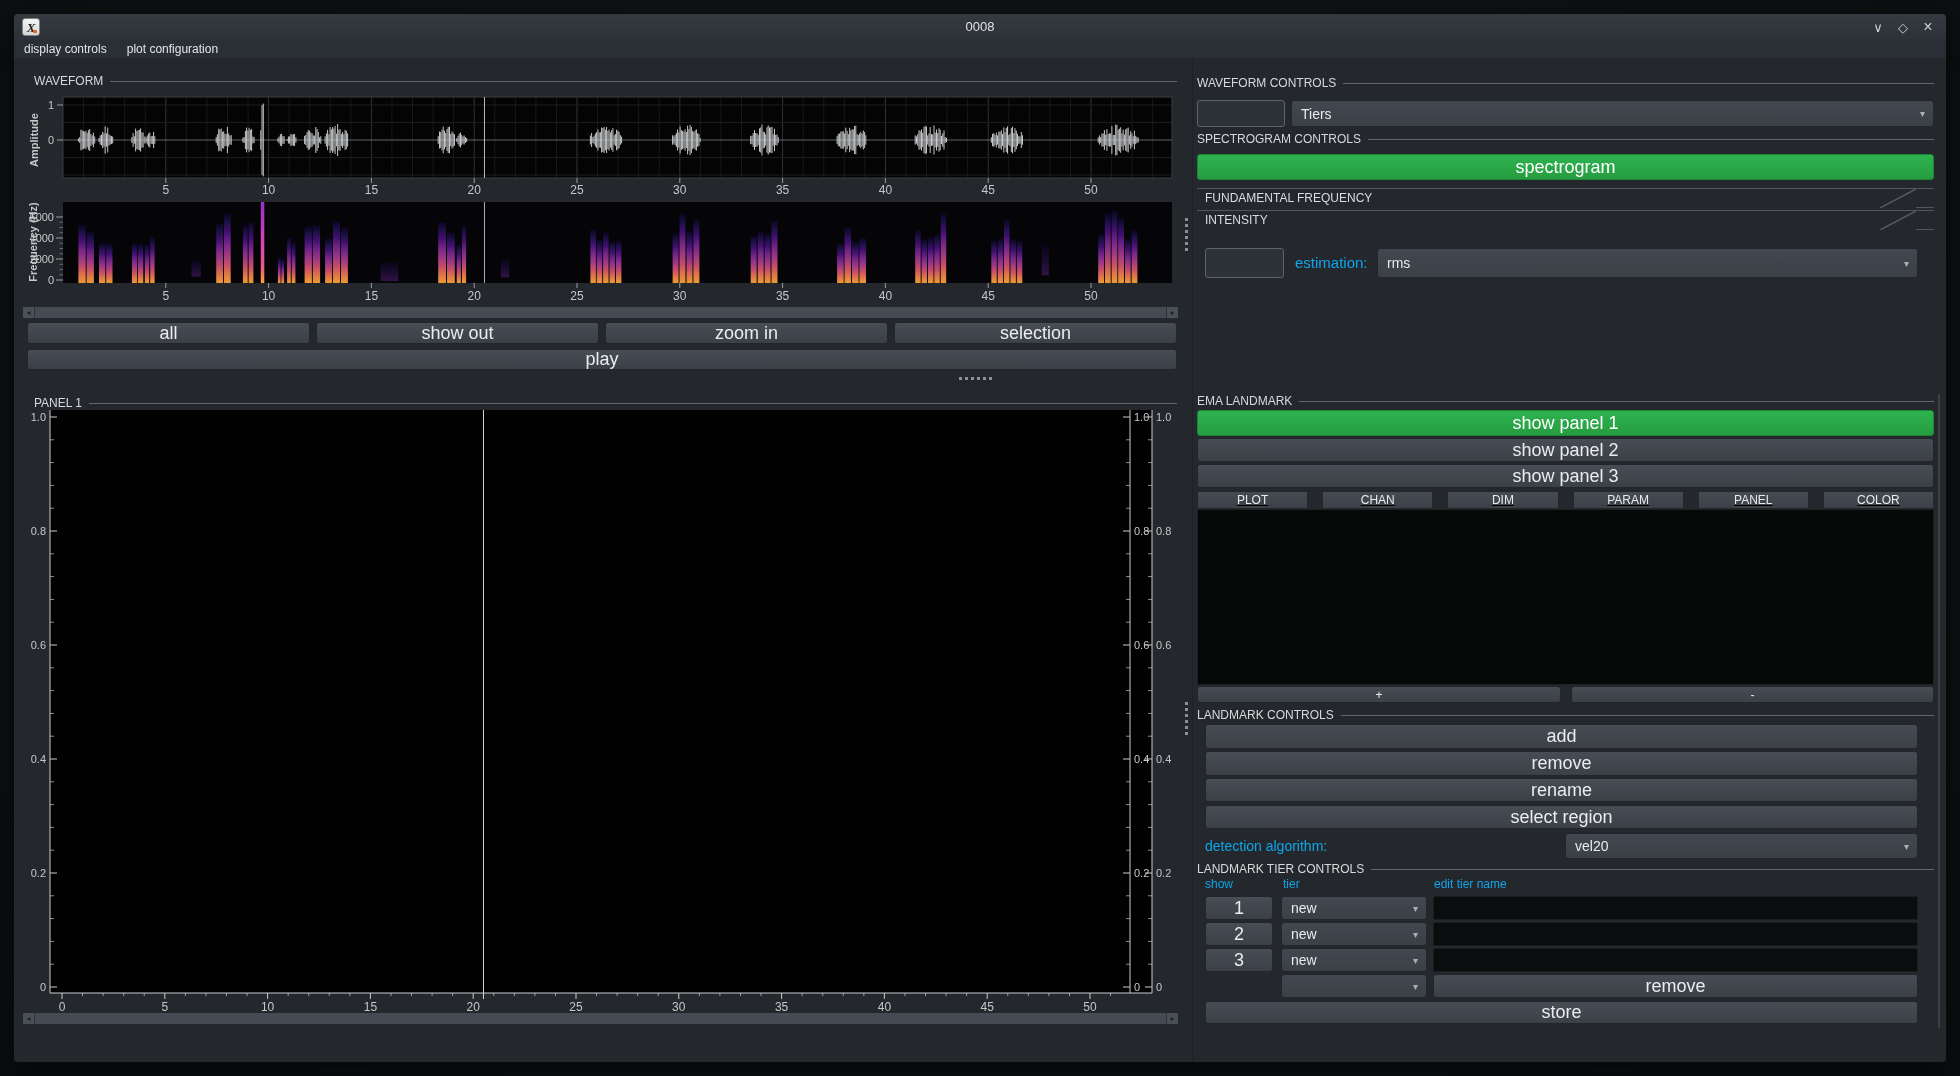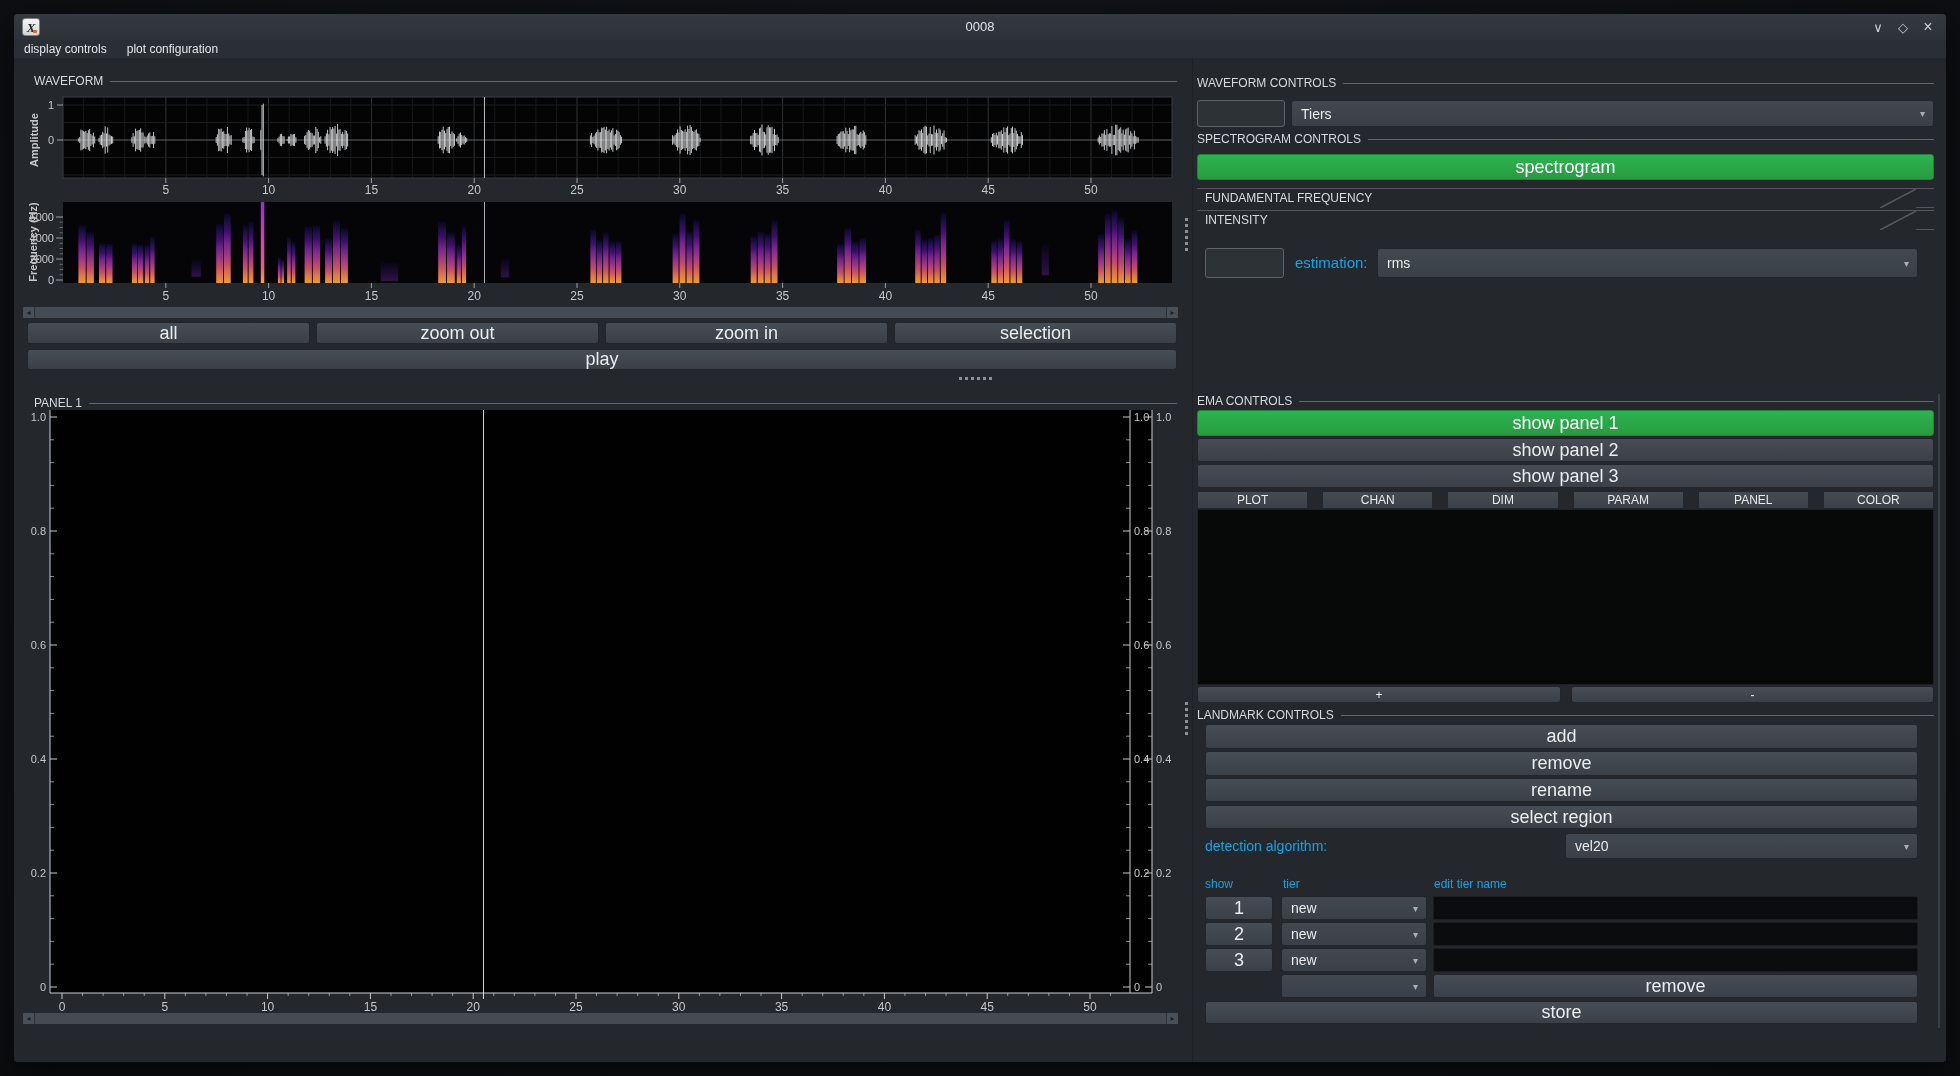--- a/index.html
+++ b/index.html
@@ -36,21 +36,21 @@
          font-size:14px;display:flex;align-items:center;box-sizing:border-box;position:absolute;padding:0 22px 0 9px;}
   .combo .arr{position:absolute;right:8px;color:#a9afb5;font-size:10px;}
   .inputbox{position:absolute;background:#2d3237;border:1px solid #5c636a;border-radius:3px;box-sizing:border-box;}
   .inputdark{position:absolute;background:#0b0c0d;border:1px solid #1a1d20;border-radius:2px;box-sizing:border-box;}
 
   .tab{position:absolute;border-top:1px solid #51575d;color:#d9dcde;font-size:12px;line-height:19px;padding-left:8px;box-sizing:border-box;}
   .tab::after{content:"";position:absolute;top:0;right:18px;width:36px;height:100%;
       background:linear-gradient(to bottom right, transparent calc(50% - 1.2px), #51575d calc(50% - .4px), #51575d calc(50% + .4px), transparent calc(50% + 1.2px));}
   .tab::before{content:"";position:absolute;right:0;bottom:0;width:18px;border-bottom:1px solid #51575d;}
 
-  .hdrrow{position:absolute;display:flex;gap:14px;}
+  .hdrrow{position:absolute;display:flex;gap:14px;text-decoration:underline;}
   .hcell{flex:1;background:linear-gradient(180deg,#454b52,#3b4147);border:1px solid #23262a;color:#e8eaec;font-size:12px;
          display:flex;align-items:center;justify-content:center;box-sizing:border-box;}
   .tablebody{position:absolute;background:#070808;border:1px solid #1d2024;box-sizing:border-box;}
 
   .scroll{position:absolute;background:#3d434a;border:1px solid #24272b;border-radius:2px;display:flex;align-items:stretch;overflow:hidden;}
   .scroll .sarr{width:11px;background:#4a5057;color:#1e2124;font-size:8px;display:flex;align-items:center;justify-content:center;flex:none;}
   .scroll .sthumb{flex:1;background:#454b52;border-left:1px solid #2f3338;border-right:1px solid #2f3338;}
 
   .lab{position:absolute;color:#0ea5e9;}
   .dotsv{position:absolute;width:6px;display:flex;flex-direction:column;gap:3px;align-items:center;}
@@ -312,21 +312,21 @@
         </svg></div>
 
   <div class="scroll" style="left:8px;top:292px;width:1155px;height:11px;">
     <span class="sarr">◂</span>
     <span class="sthumb"></span>
     <span class="sarr">▸</span>
   </div>
 
   <div class="btnrow" style="left:13px;top:308px;width:1150px;height:22px;">
     <div class="btn">all</div>
-    <div class="btn">zoom out</div>
+    <div class="btn">show out</div>
     <div class="btn">zoom in</div>
     <div class="btn">selection</div>
   </div>
   <div class="btn" style="left:13px;top:335px;width:1150px;height:21px;">play</div>
 
   <div class="dotsh" style="left:945px;top:363px;">
     <i></i>
         <i></i>
         <i></i>
         <i></i>
@@ -551,21 +551,21 @@
     <div class="tab" style="left:0;top:196px;width:737px;height:20px;">INTENSITY</div>
 
     <div class="inputbox" style="left:8px;top:234px;width:79px;height:30px;"></div>
     <div class="lab" style="left:98px;top:234px;height:30px;line-height:30px;font-size:15px;">estimation:</div>
     <div class="combo" style="left:180px;top:234px;width:541px;height:30px;">
       <span>rms</span>
           <span class="arr">▾</span>
     </div>
 
     <div class="ghead" style="left:0;top:380px;width:737px;">
-      <span>EMA CONTROLS</span>
+      <span>EMA LANDMARK</span>
           <span class="line"></span>
     </div>
     <div class="btn green" style="left:0;top:396px;width:737px;height:26px;">show panel 1</div>
     <div class="btn" style="left:0;top:424px;width:737px;height:24px;">show panel 2</div>
     <div class="btn" style="left:0;top:450px;width:737px;height:24px;">show panel 3</div>
 
     <div class="hdrrow" style="left:0;top:477px;width:737px;height:18px;">
       <div class="hcell">PLOT</div>
       <div class="hcell">CHAN</div>
       <div class="hcell">DIM</div>
@@ -585,20 +585,24 @@
     <div class="btn" style="left:8px;top:710px;width:713px;height:25px;">add</div>
     <div class="btn" style="left:8px;top:737px;width:713px;height:25px;">remove</div>
     <div class="btn" style="left:8px;top:764px;width:713px;height:24px;">rename</div>
     <div class="btn" style="left:8px;top:791px;width:713px;height:24px;">select region</div>
     <div class="lab" style="left:8px;top:819px;height:26px;line-height:26px;font-size:14px;">detection algorithm:</div>
     <div class="combo" style="left:368px;top:819px;width:353px;height:26px;">
       <span>vel20</span>
           <span class="arr">▾</span>
     </div>
 
+    <div class="ghead" style="left:0;top:848px;width:737px;">
+      <span>LANDMARK TIER CONTROLS</span>
+          <span class="line"></span>
+    </div>
     <div class="lab" style="left:8px;top:863px;font-size:12px;">show</div>
     <div class="lab" style="left:86px;top:863px;font-size:12px;">tier</div>
     <div class="lab" style="left:237px;top:863px;font-size:12px;">edit tier name</div>
 
     <div class="btn" style="left:8px;top:882px;width:68px;height:24px;">1</div>
     <div class="combo" style="left:84px;top:882px;width:146px;height:24px;">
       <span>new</span>
           <span class="arr">▾</span>
     </div>
     <div class="inputdark" style="left:236px;top:882px;width:485px;height:24px;"></div>

